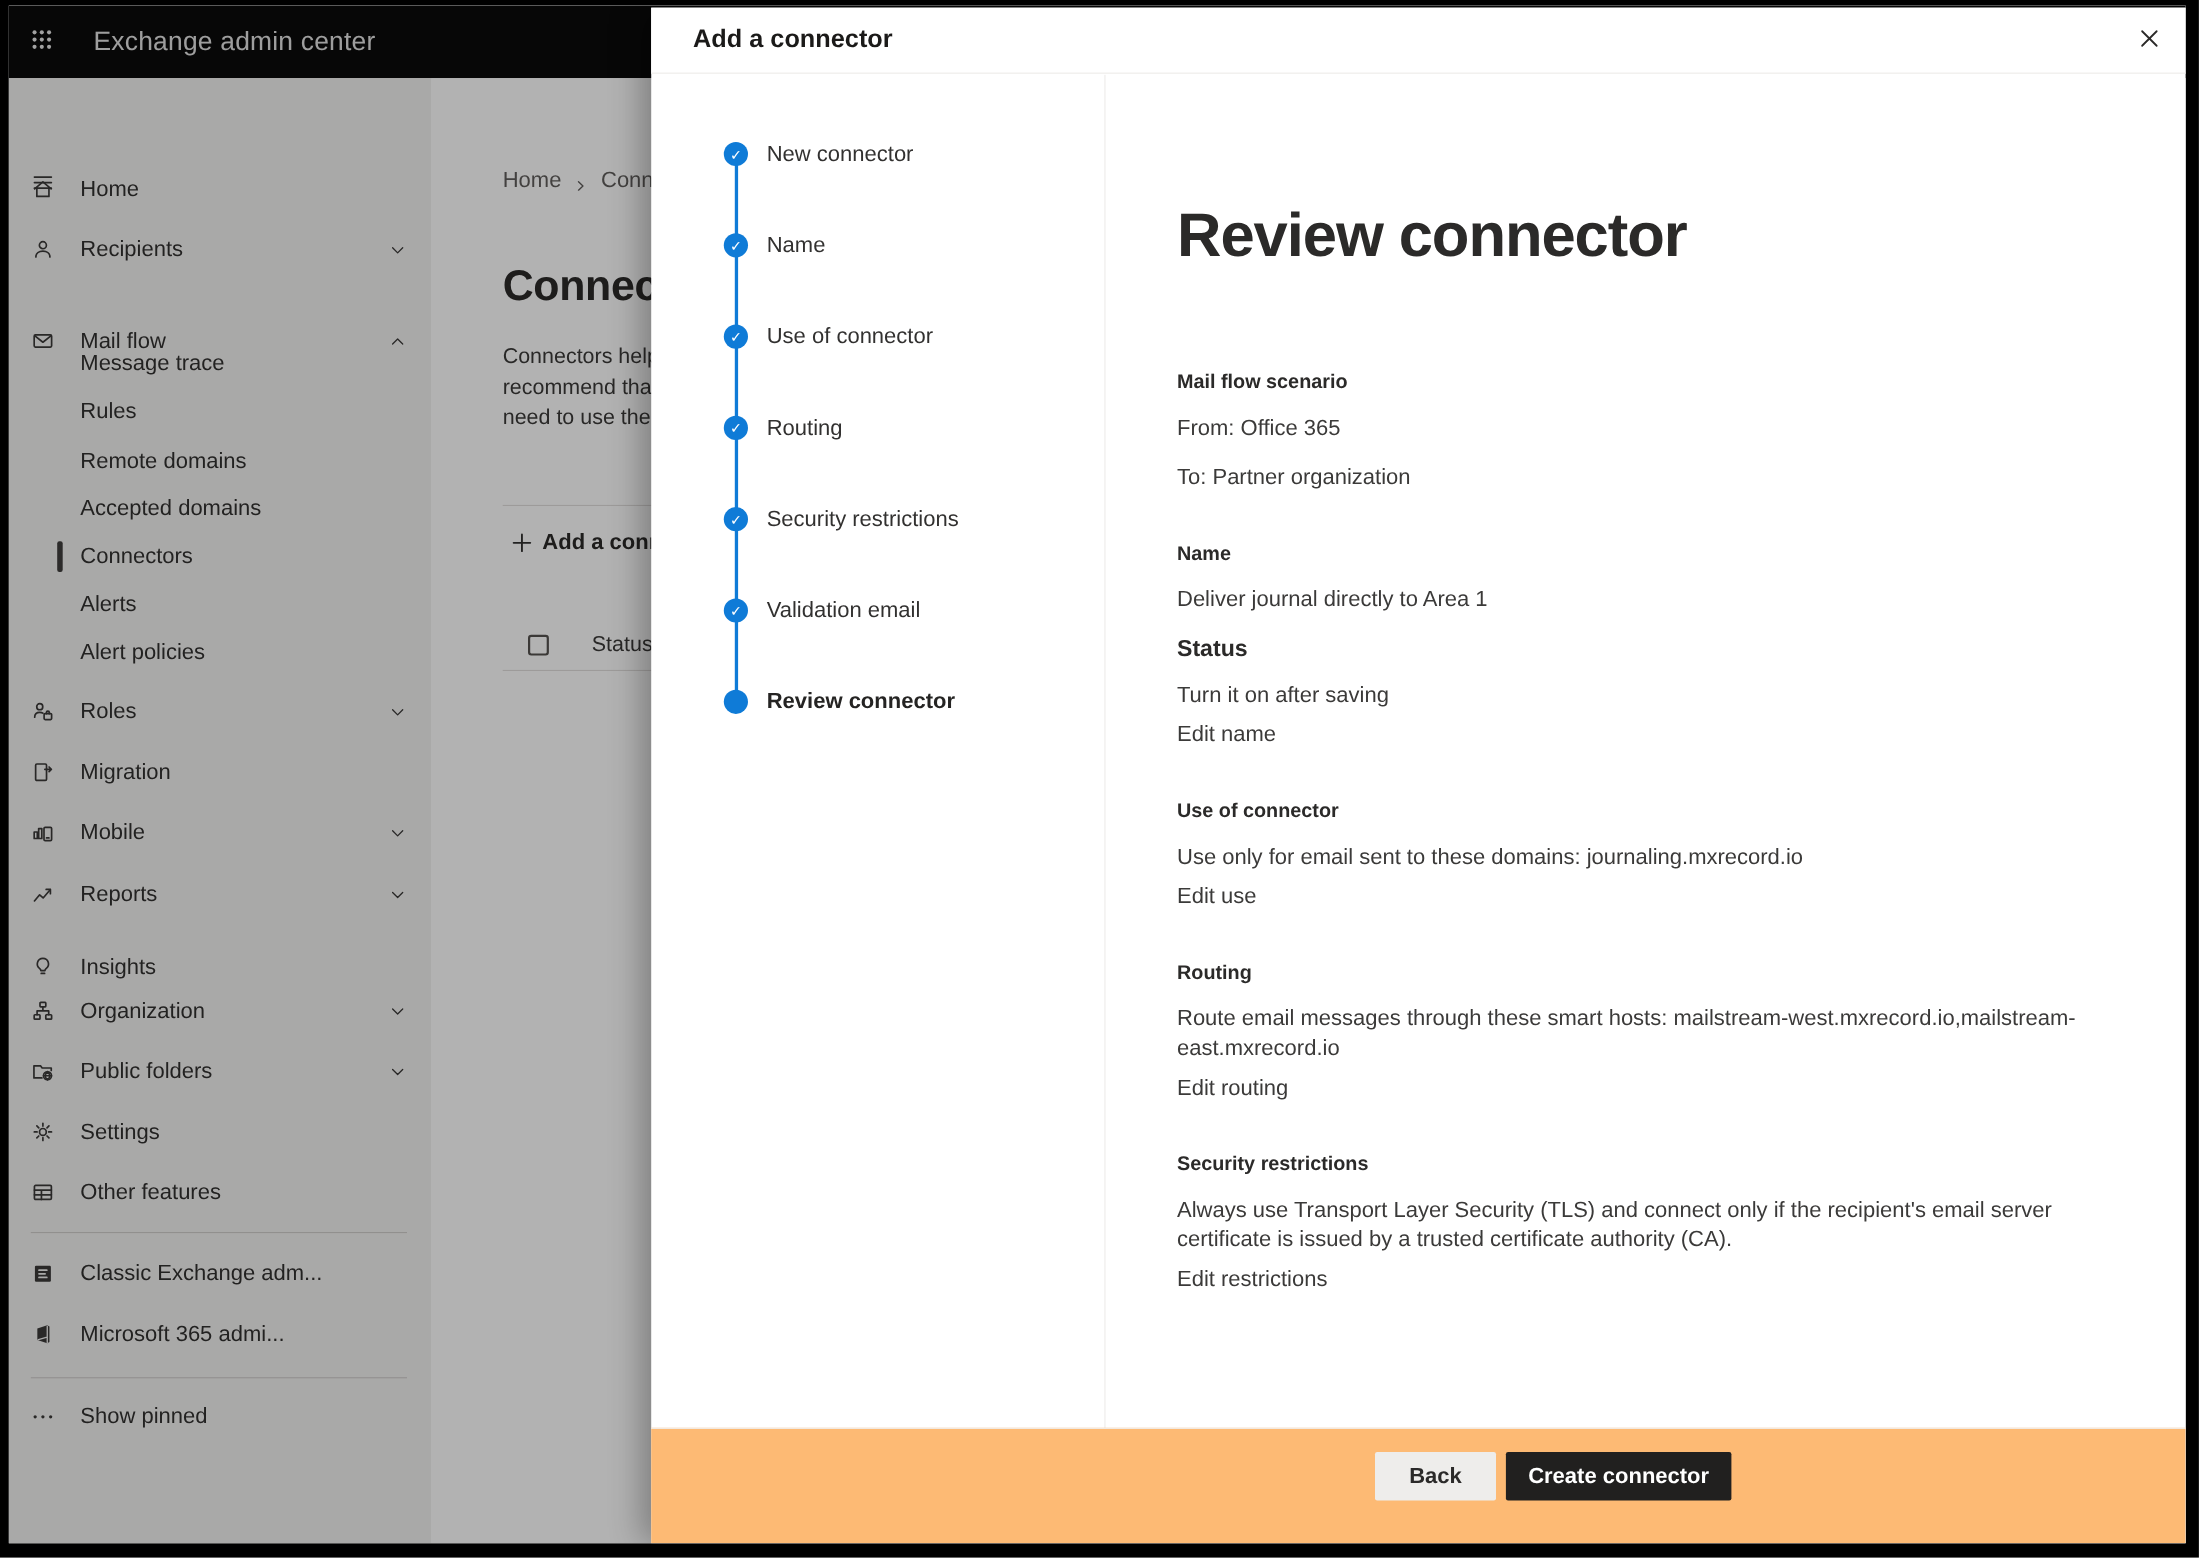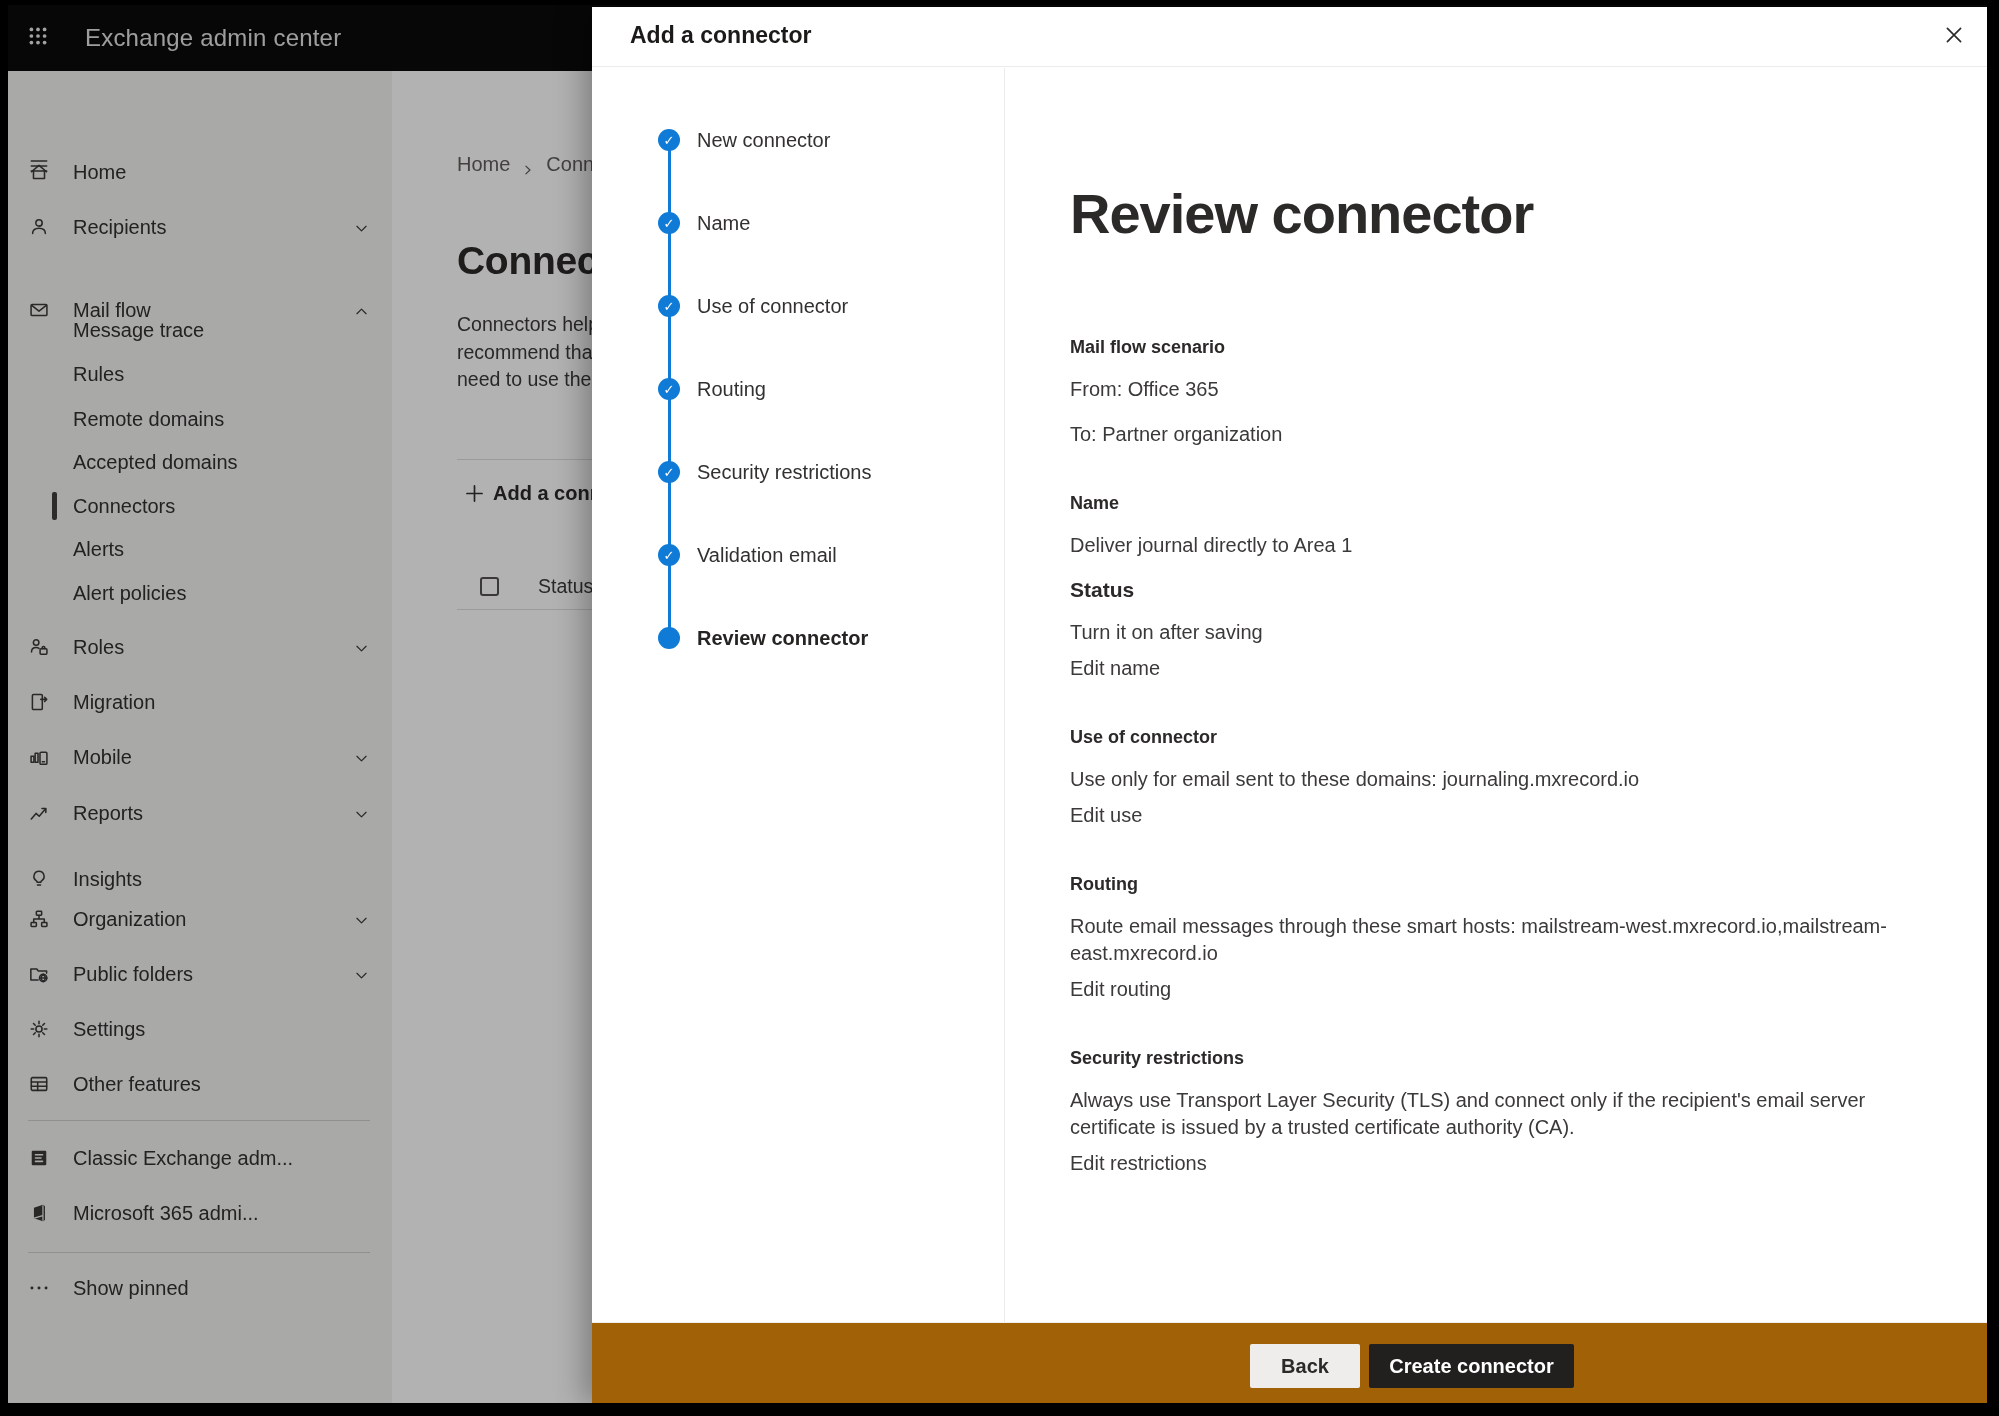--- a/index.html
+++ b/index.html
@@ -62,21 +62,21 @@
   .review-heading { font-size:56px; font-weight:700; line-height:64px; letter-spacing:-1px; color:#2b2a29; margin:0 0 87px 0; }
   .blk { font-size:20px; line-height:27px; color:#3b3a39; }
   .blk-heading { font-size:18px; line-height:28px; font-weight:700; color:#2b2a29; margin-top:41px; }
   .blk-heading:first-child { margin-top:0; }
   .blk-subheading { font-size:21px; line-height:28px; font-weight:700; color:#2b2a29; margin-top:17px; }
   .blk-text { margin-top:15px; }
   .blk-text + .blk-text { margin-top:18px; }
   .blk-link { margin-top:9px; cursor:pointer; }
 
   
-  .panel-footer { position:absolute; left:0; right:0; bottom:0; height:81px; border-top:1px solid #f0efee; background:#a16207; }
+  .panel-footer { position:absolute; left:0; right:0; bottom:0; height:105px; border-top:1px solid #f0efee; background:#fdba74; }
   .btn { position:absolute; top:21px; height:44px; font-size:20px; font-weight:600; border:none; border-radius:2px; cursor:pointer; font-family:inherit; }
   .btn-back { left:658px; width:110px; background:#eeedeb; color:#2b2a29; }
   .btn-create { left:777px; width:205px; background:#21201f; color:#fff; }
 </style>
 </head>
 <body>
 
 <div class="screen">
 
   <div class="topbar">

